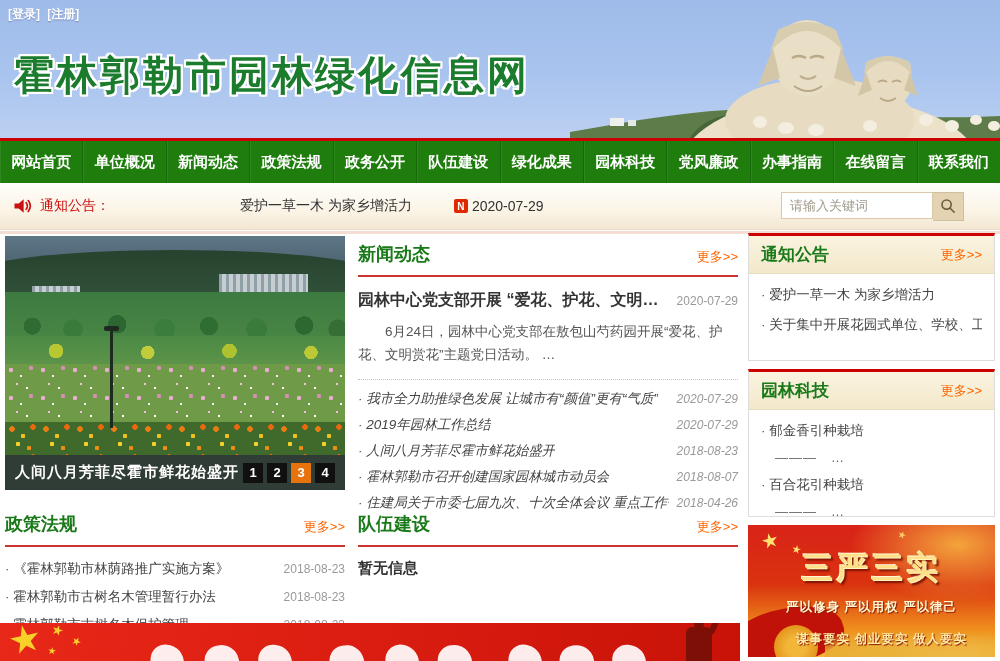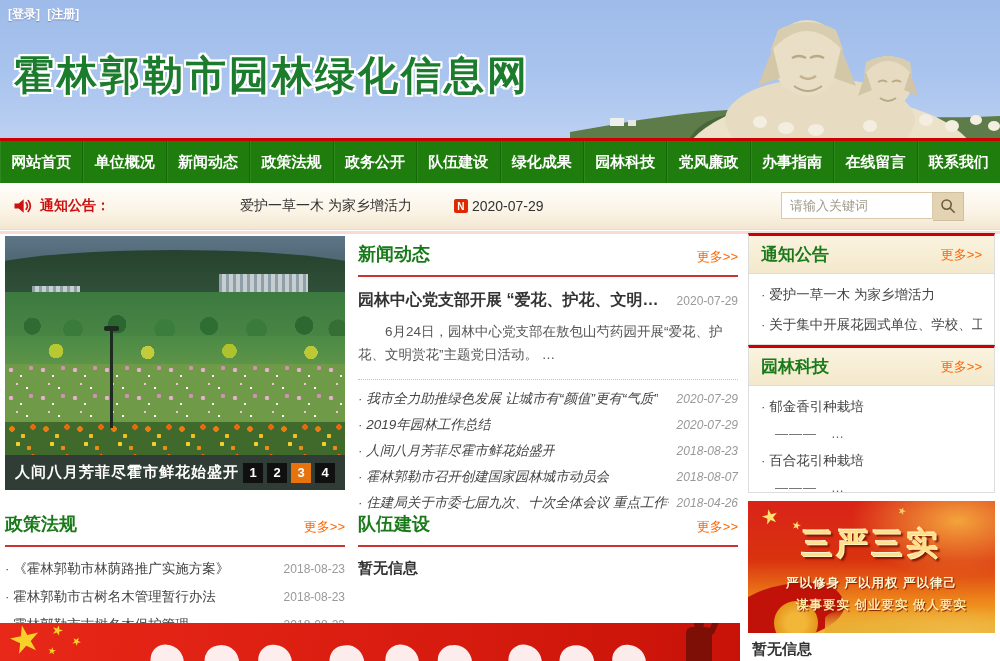--- a/index.html
+++ b/index.html
@@ -26,21 +26,21 @@
   .main-nav li { flex:1; display:flex; align-items:center; justify-content:center;
     color:#fff; font-size:15px; font-weight:bold; cursor:pointer;
     border-right:1px solid rgba(0,50,0,.28); box-shadow:inset 1px 0 0 rgba(255,255,255,.08); }
   .main-nav li:last-child { border-right:none; }
 
   
   .notice-bar { position:absolute; top:183px; left:0; width:1000px; height:47px;
     background:linear-gradient(180deg,#fffefb 0%,#fbf4e6 60%,#f3e7d2 100%);
     display:flex; align-items:center; padding:0 12px; border-bottom:1px solid #eed9c8; }
   .speaker { width:20px; height:20px; }
-  .notice-label { color:#cc1111; font-weight:bold; font-size:14px; margin-left:8px; }
+  .notice-label { color:#cc1111; font-weight:normal; font-size:14px; margin-left:8px; }
   .notice-text { color:#333; font-size:14px; margin-left:130px; cursor:pointer; }
   .n-badge { display:inline-flex; align-items:center; justify-content:center; width:14px; height:14px;
     background:#e02800; color:#fff; font-size:10px; font-weight:bold; border-radius:2px; margin-left:42px; }
   .notice-date { color:#333; font-size:14px; margin-left:4px; }
   .search-wrap { margin-left:auto; margin-right:24px; display:flex; align-items:flex-start; }
   .search-input { width:152px; height:27px; border:1px solid #d9c9aa; padding:0 8px; font-size:13px;
     color:#555; background:#fff; outline:none; }
   .search-input::placeholder { color:#a09a8c; }
   .search-btn { width:31px; height:29px; background:#e4d3b3; border:1px solid #cfbf9f; border-left:none;
     display:flex; align-items:center; justify-content:center; cursor:pointer; }
@@ -122,21 +122,21 @@
   .news-list { list-style:none; margin-top:6px; }
   .news-list li { display:flex; justify-content:space-between; align-items:center; height:26px;
     font-size:13.5px; color:#444; cursor:pointer;font-style:italic; }
   .news-list li .t { white-space:nowrap; overflow:hidden; }
   .news-list li .t::before { content:"· "; color:#555; }
   .news-list li .d { color:#999; font-size:12px; margin-left:8px; flex:none; }
 
   
   .sidebar { position:absolute; left:748px; top:233px; width:247px; }
   .side-box { border:1px solid #ddd; border-top:3px solid #cc0000; background:#fff; overflow:hidden; }
-  .side-box.notices { height:112px; }
+  .side-box.notices { height:128px; margin-bottom:8px; }
   .side-box.tech { height:148px; margin-bottom:8px; }
   .side-head { height:38px; background:linear-gradient(180deg,#faf3df,#f3e8cb);
     border-bottom:1px solid #e7dcc0; display:flex; align-items:center; justify-content:space-between;
     padding:0 12px; }
   .side-title { font-size:17px; font-weight:bold; color:#1a7a1a; }
   .side-body { padding:6px 12px; }
   .side-item { font-size:13.5px; color:#444; line-height:30px; cursor:pointer; white-space:nowrap;
     overflow:hidden; }
   .side-item::before { content:"· "; color:#555; }
   .tech-sub { font-size:13px; color:#666; line-height:24px; padding-left:14px; letter-spacing:1px; }
@@ -144,21 +144,21 @@
   
   .syss-banner { position:relative; width:247px; height:132px; overflow:hidden; cursor:pointer;
     background:radial-gradient(ellipse at 85% 15%, #f3a43c 0%, transparent 36%),
       linear-gradient(180deg,#d92318 0%,#d9330f 45%,#ef8c1c 78%,#f3b93e 100%); margin-bottom:7px; }
   .syss-title { position:relative; z-index:3; text-align:center; margin-top:22px; font-size:31px;
     font-weight:700; letter-spacing:4px; color:#ffe089;
     text-shadow:1px 1px 0 #fff3c0, 3px 3px 2px #7e1402, -1px -1px 0 #fff8d8; }
   .syss-l1, .syss-l2 { position:relative; z-index:3; text-align:center; font-size:12.5px;
     font-weight:bold; letter-spacing:1px; text-shadow:1px 1px 1px #8a1a02; }
   .syss-l1 { margin-top:10px; color:#fff6d2; }
-  .syss-l2 { margin-top:5px; color:#ffeaa6;padding-left:20px; }
+  .syss-l2 { margin-top:15px; color:#ffeaa6;padding-left:20px; }
   .syss-flag { position:absolute; left:-24px; bottom:-8px; width:120px; height:56px; background:#c01208;
     border-radius:50% 60% 40% 50%; transform:rotate(-16deg); z-index:1; }
   .syss-emblem { position:absolute; left:26px; bottom:-12px; width:44px; height:44px; border-radius:50%;
     background:radial-gradient(circle,#f7c93e 30%,#e8a41e 70%,#d98a10 100%); z-index:2; opacity:.9; }
   .syss-wall { position:absolute; right:0; bottom:-6px; width:170px; height:34px; z-index:2;
     background:radial-gradient(ellipse at 30% 100%, #e8b23a 0%, transparent 60%),
       radial-gradient(ellipse at 70% 100%, #f0c050 0%, transparent 65%),
       linear-gradient(180deg,transparent 0%, #eaa92e 80%); border-radius:40% 20% 0 0; }
   .syss-star { position:absolute; background:#ffe070;
     clip-path:polygon(50% 0%,61% 35%,98% 35%,68% 57%,79% 91%,50% 70%,21% 91%,32% 57%,2% 35%,39% 35%); }

